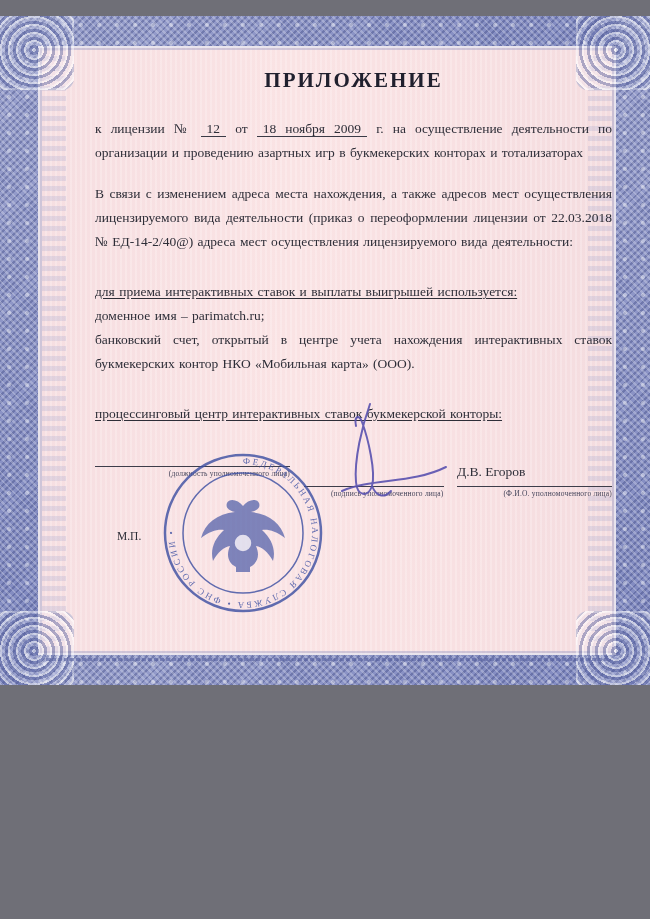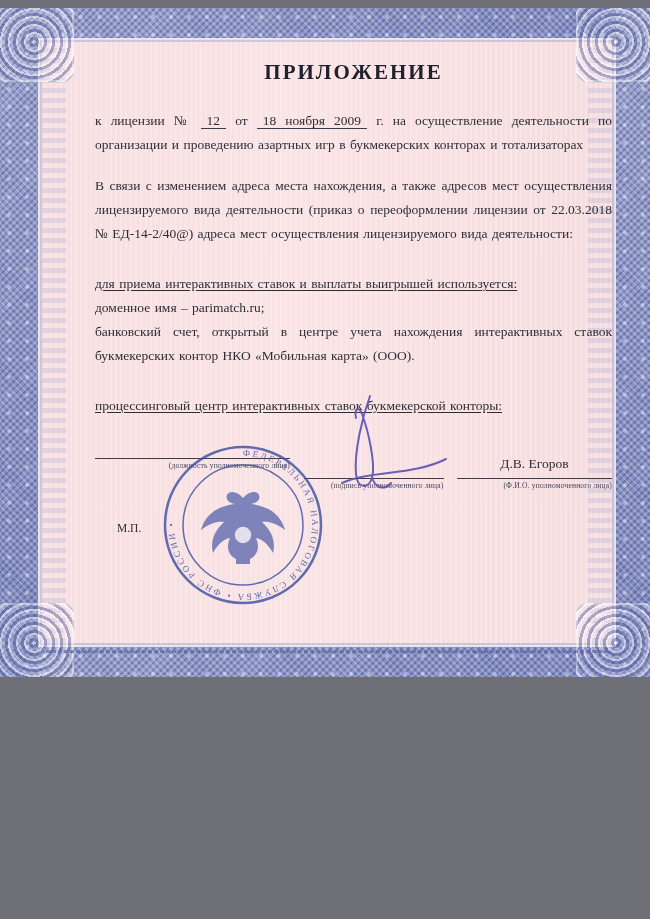--- a/index.html
+++ b/index.html
@@ -1,17 +1,17 @@
 <!DOCTYPE html>
 <html><head>
 <meta charset="utf-8">
 <style>
   html,body { margin:0; padding:0; background:#6f6f77; }
   .page {
-    position:relative; width:650px; height:669px; margin:8px auto; overflow:hidden;
+    position:relative; width:650px; height:669px; margin:16px auto; overflow:hidden;
     font-family:"Liberation Serif", serif; color:#2e2e38;
     background:
       repeating-linear-gradient(90deg, rgba(255,255,255,.22) 0 2px, rgba(255,255,255,0) 2px 5px),
       linear-gradient(90deg, #dfe0ef 0%, #f6dee1 5%, #fae3e4 45%, #f8e0e2 70%, #f4dcdf 94%, #dfe0ef 100%);
   }
   
   .band {
     position:absolute; z-index:2;
     background:
       radial-gradient(circle, rgba(255,255,255,.40) 1.5px, transparent 2.6px) 0 0/18px 18px,
@@ -52,21 +52,21 @@
   .u { text-decoration:underline; text-underline-offset:2px; }
   .group { margin:0 0 16px 0; }
   .list-item { padding-left:16px; text-indent:-16px; }
 
   
   .sig-row { position:absolute; left:95px; width:517px; top:448px; z-index:4;
     display:flex; justify-content:space-between; }
   .sig-col { display:flex; flex-direction:column; }
   .sig-col.c1 { width:195px; } .sig-col.c2 { width:140px; } .sig-col.c3 { width:155px; }
   .sig-value { font-size:13.5px; height:20px; }
-  .sig-value.center { text-align:center; }
+  .sig-value.center { text-align:left; }
   .sig-line { border-bottom:1px solid #3d3d4a; height:2px; }
   .sig-caption { font-size:7.5px; text-align:right; color:#44445a; margin-top:2px; letter-spacing:.2px; }
   .mp { position:absolute; left:117px; top:514px; z-index:4; font-size:11.5px; }
 
   .stamp { position:absolute; left:158px; top:432px; z-index:5; opacity:.82; }
   .handsign { position:absolute; left:318px; top:382px; z-index:6; }
 
   .microtext { position:absolute; left:46px; right:42px; bottom:24px; height:3px; z-index:4; opacity:.7;
     background: repeating-linear-gradient(90deg, rgba(88,98,160,.9) 0 4px, transparent 4px 6px); }
 </style>

